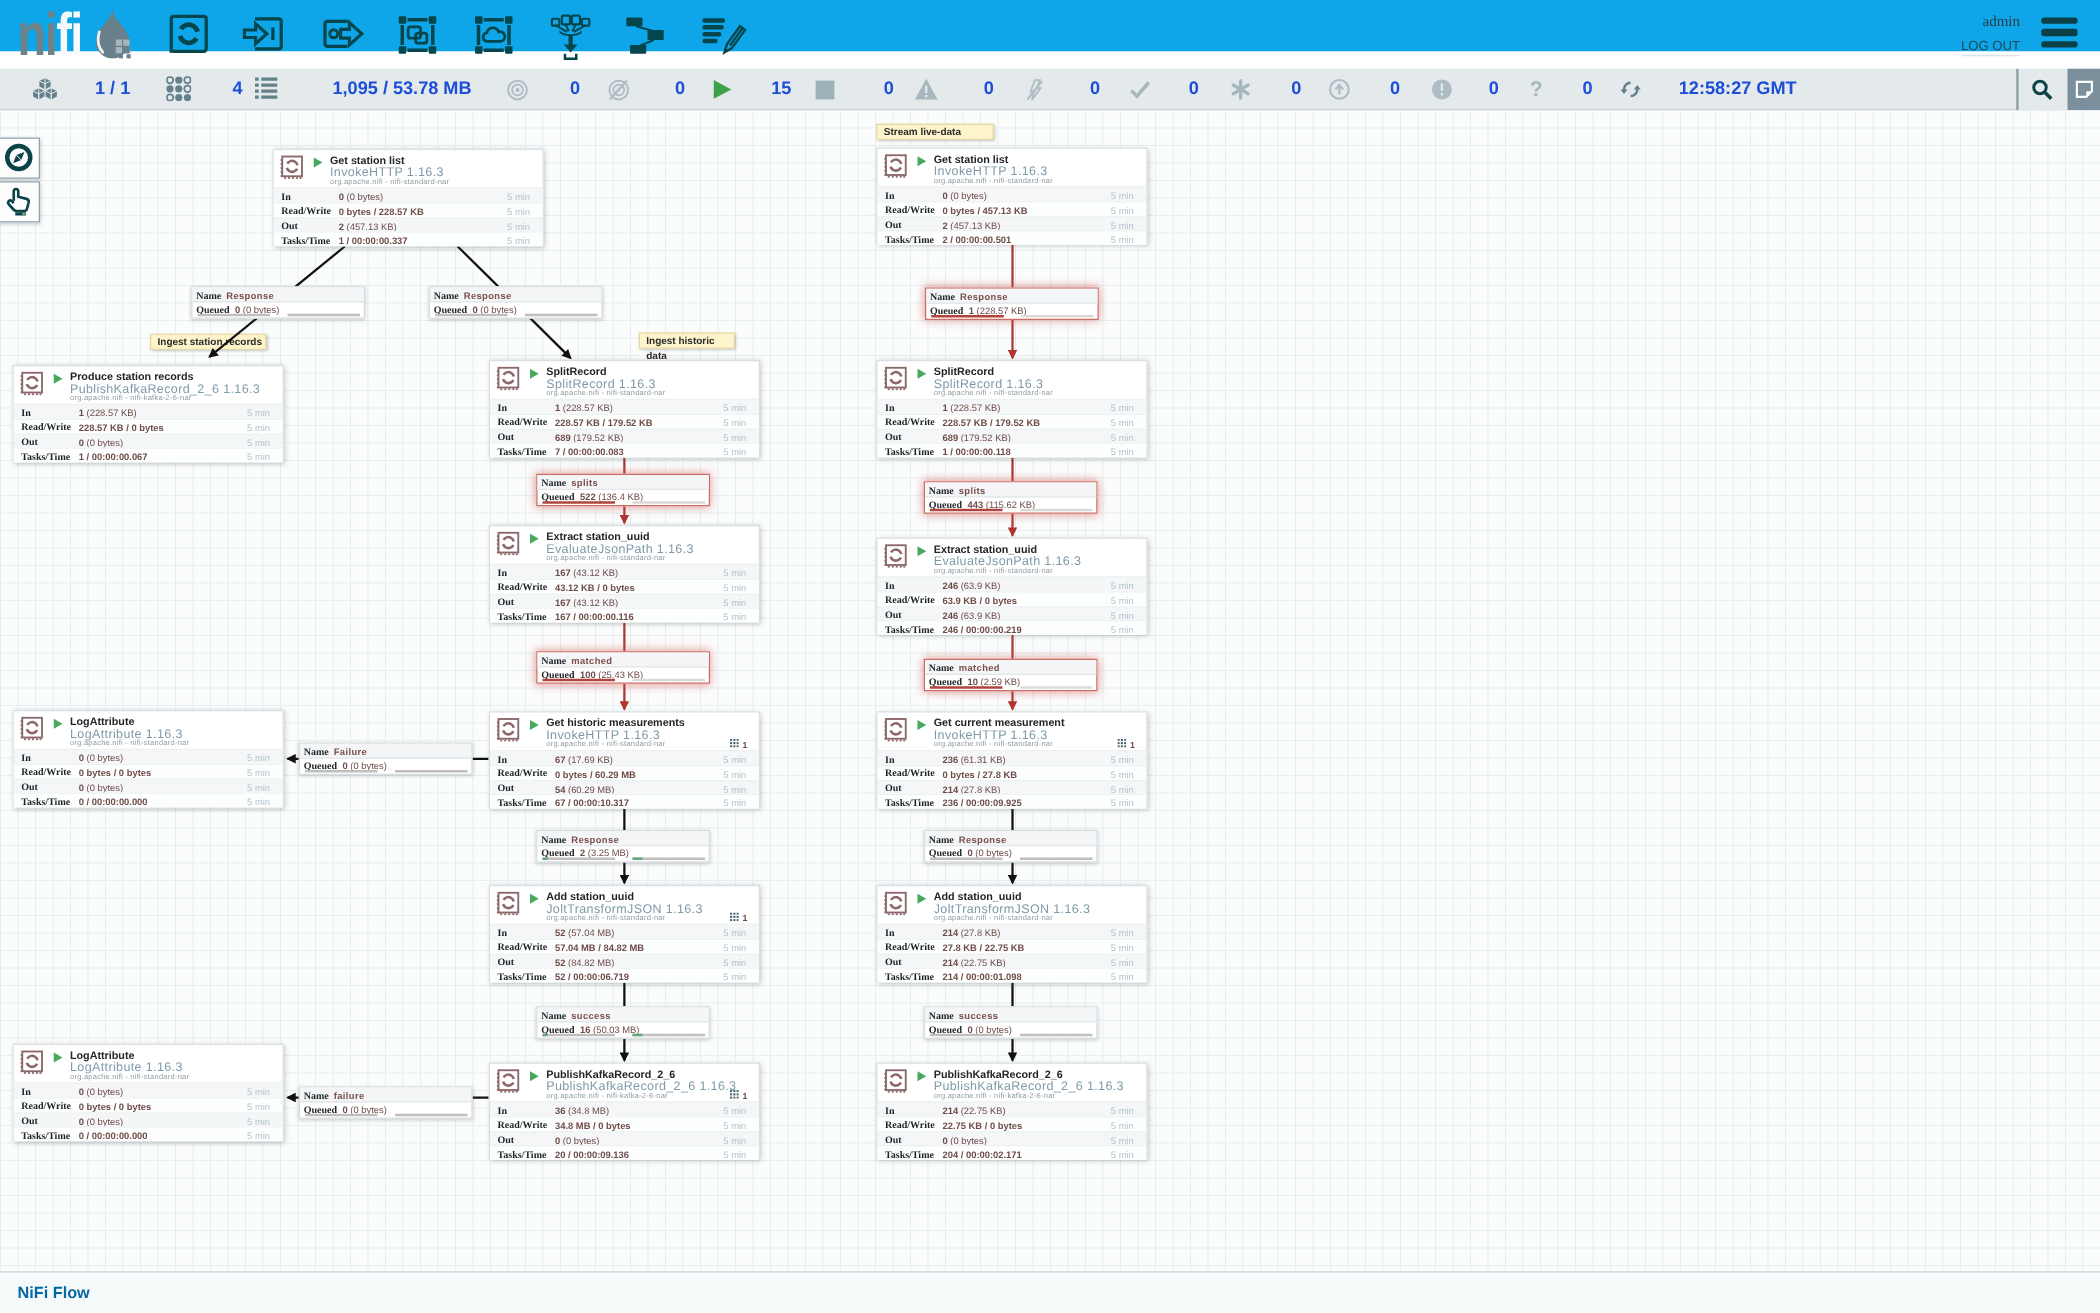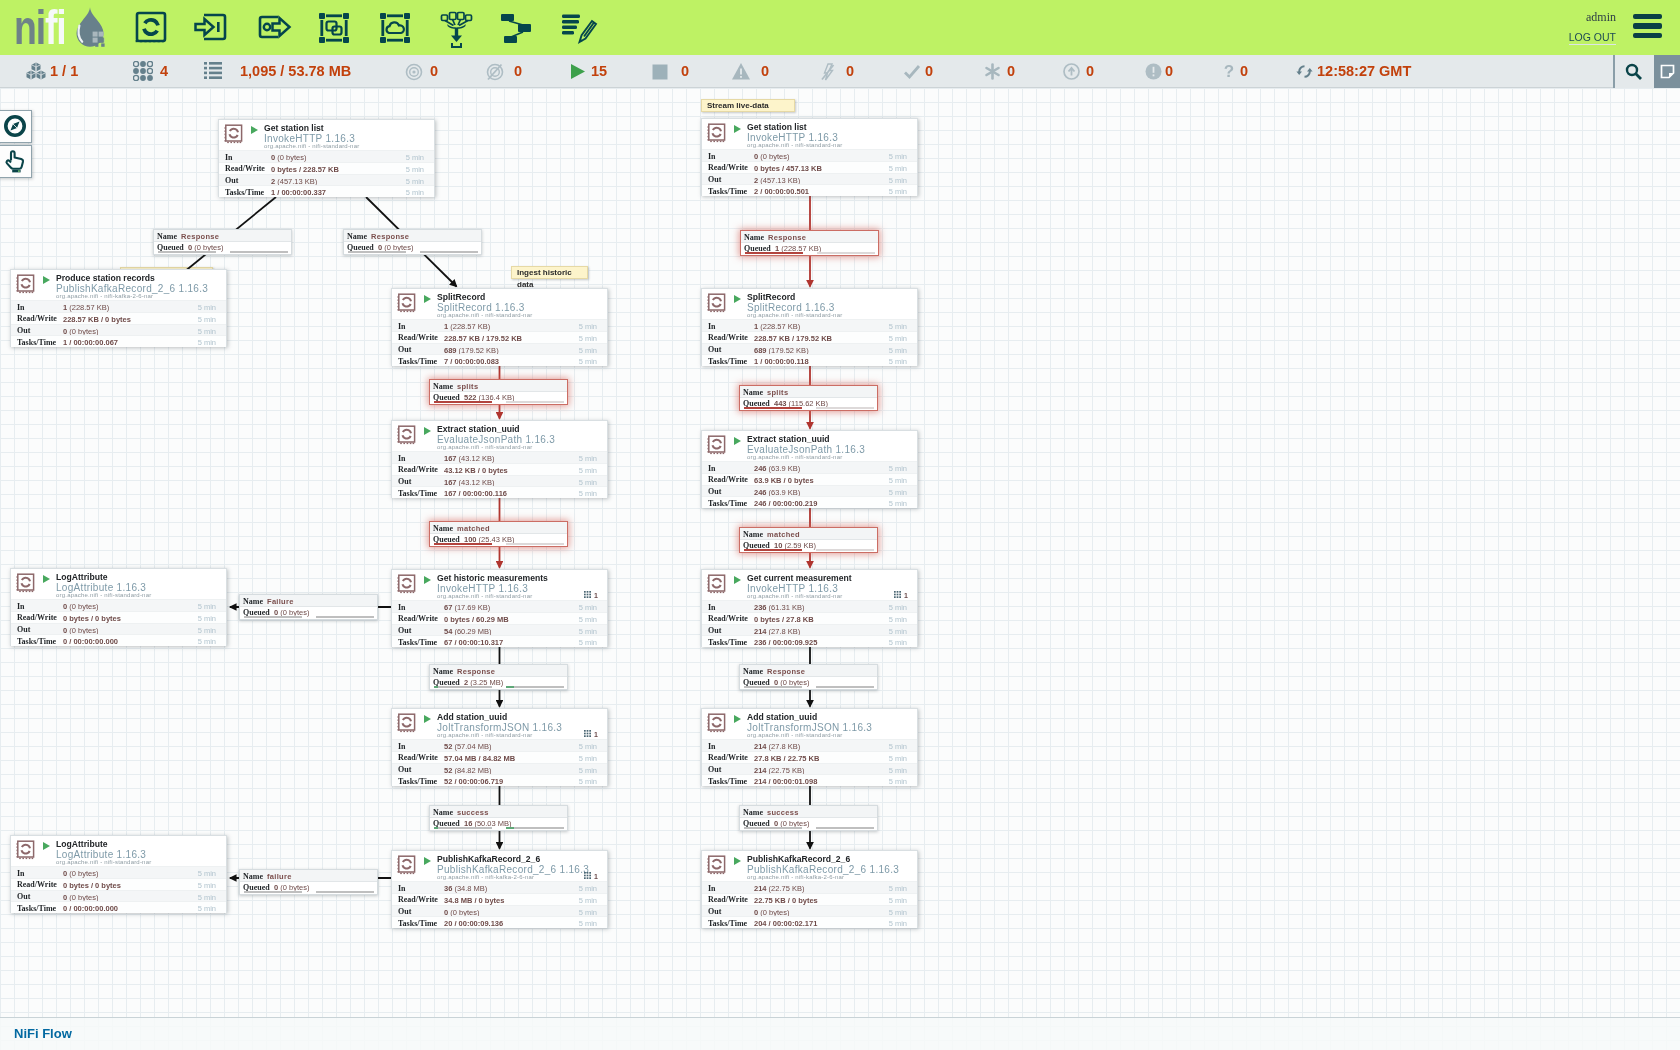--- a/index.html
+++ b/index.html
@@ -31,29 +31,29 @@
 .slab { position:absolute; left:3px; top:1.5px; font-family:"Liberation Serif", serif; font-weight:bold; font-size:8px; color:#24282b; }
 .nrow .sval { position:absolute; left:27px; top:2px; font-size:7.5px; font-weight:bold; color:#7b4f4d; letter-spacing:0.3px; }
 .qrow .slab { top:0.5px; }
 .qrow .sval { position:absolute; left:34px; top:1px; font-size:7.5px; color:#6f4b49; }
 .qsz { font-weight:normal; }
 .bar { position:absolute; bottom:1.5px; height:1.5px; background:#bfbfbf; width:58px; }
 .bl { left:3.5px; }
 .br { left:75.5px; }
 .bar i { display:block; }
 .ylab { position:absolute; height:13px; background:#fdf4cb; border:1px solid #e6d9a5; box-shadow:1px 1px 2px rgba(70,80,85,.3); font-size:8px; font-weight:bold; color:#2b2b2b; padding-left:5px; line-height:12px; }
-#header { position:absolute; left:0; top:0; width:1680px; height:55px; background:#bef264; }
+#header { position:absolute; left:0; top:0; width:1680px; height:41px; background:#0ea5e9; }
 .hic { position:absolute; top:8px; }
 #admin { position:absolute; right:64px; top:10px; font-family:Liberation Serif, serif; font-size:12px; color:#2e3e46; }
 #logout { position:absolute; right:64px; top:31px; font-size:10.5px; color:#1d4a55; border-bottom:1px solid #dce4e7; padding-bottom:1px; }
 #burger { position:absolute; right:18px; top:14px; }
 #burger div { width:29px; height:5.2px; background:#0a4045; border-radius:2px; margin-bottom:4.2px; }
 #statusbar { position:absolute; left:0; top:55px; width:1680px; height:33px; background:#e4e9eb; border-bottom:1px solid #ccd3d6; }
 .sic { position:absolute; }
-.snum { position:absolute; top:8px; font-size:14.5px; font-weight:bold; color:#c2410c; }
+.snum { position:absolute; top:8px; font-size:14.5px; font-weight:bold; color:#1d4ed8;margin-left:26px; }
 #sdivider { position:absolute; left:1613px; top:0px; width:2px; height:33px; background:#8a9ea8; }
 #srch { position:absolute; left:1615px; top:0px; width:39px; height:33px; background:#e4e9eb; }
 #stoggle { position:absolute; left:1654px; top:0px; width:26px; height:33px; background:#7b909c; }
 #footer { position:absolute; left:0; top:1017px; width:1680px; height:33px; background:rgba(246,249,249,0.86); border-top:1px solid #c9d3d7; }
 #footer span { position:absolute; left:14px; top:8px; font-size:13px; font-weight:bold; color:#0369a1; }
 .navbtn { position:absolute; left:-2px; width:34px; height:33px; background:#fdfdfd; border:1px solid #90a3ac; box-shadow:1px 1px 3px rgba(70,80,85,.3); }
 </style>
 </head>
 <body>
 <div id="canvas"></div>
@@ -126,21 +126,21 @@
           <span class="rval"><b>2</b> (457.13 KB)</span>
           <span class="rmin">5 min</span>
         </div>
         <div class="prow" style="background:#fdfefe">
           <span class="rlab">Tasks/Time</span>
           <span class="rval"><b>1 / 00:00:00.337</b></span>
           <span class="rmin">5 min</span>
         </div>
       </div>
 </div>
-    <div class="proc" style="left:10px;top:269px">
+    <div class="proc" style="left:10px;top:292px">
 <svg class="pic" width="19" height="20" viewBox="0 0 19 20">
   <rect x="1.8" y="1.2" width="15.8" height="15.8" fill="none" stroke="#8d686a" stroke-width="1.5"></rect>
   <circle cx="9.7" cy="9.1" r="4.4" fill="none" stroke="#8d686a" stroke-width="2.1" stroke-dasharray="10.4 3.4" transform="rotate(25 9.7 9.1)"></circle>
   <g fill="#8d686a">
     <rect x="0.5" y="3.2" width="1.3" height="1.6"></rect>
           <rect x="0.5" y="6.4" width="1.3" height="1.6"></rect>
           <rect x="0.5" y="9.6" width="1.3" height="1.6"></rect>
           <rect x="0.5" y="12.8" width="1.3" height="1.6"></rect>
           <rect x="0.5" y="16" width="1.3" height="1.6"></rect>
     <rect x="3.2" y="17.7" width="1.6" height="1.4"></rect>

